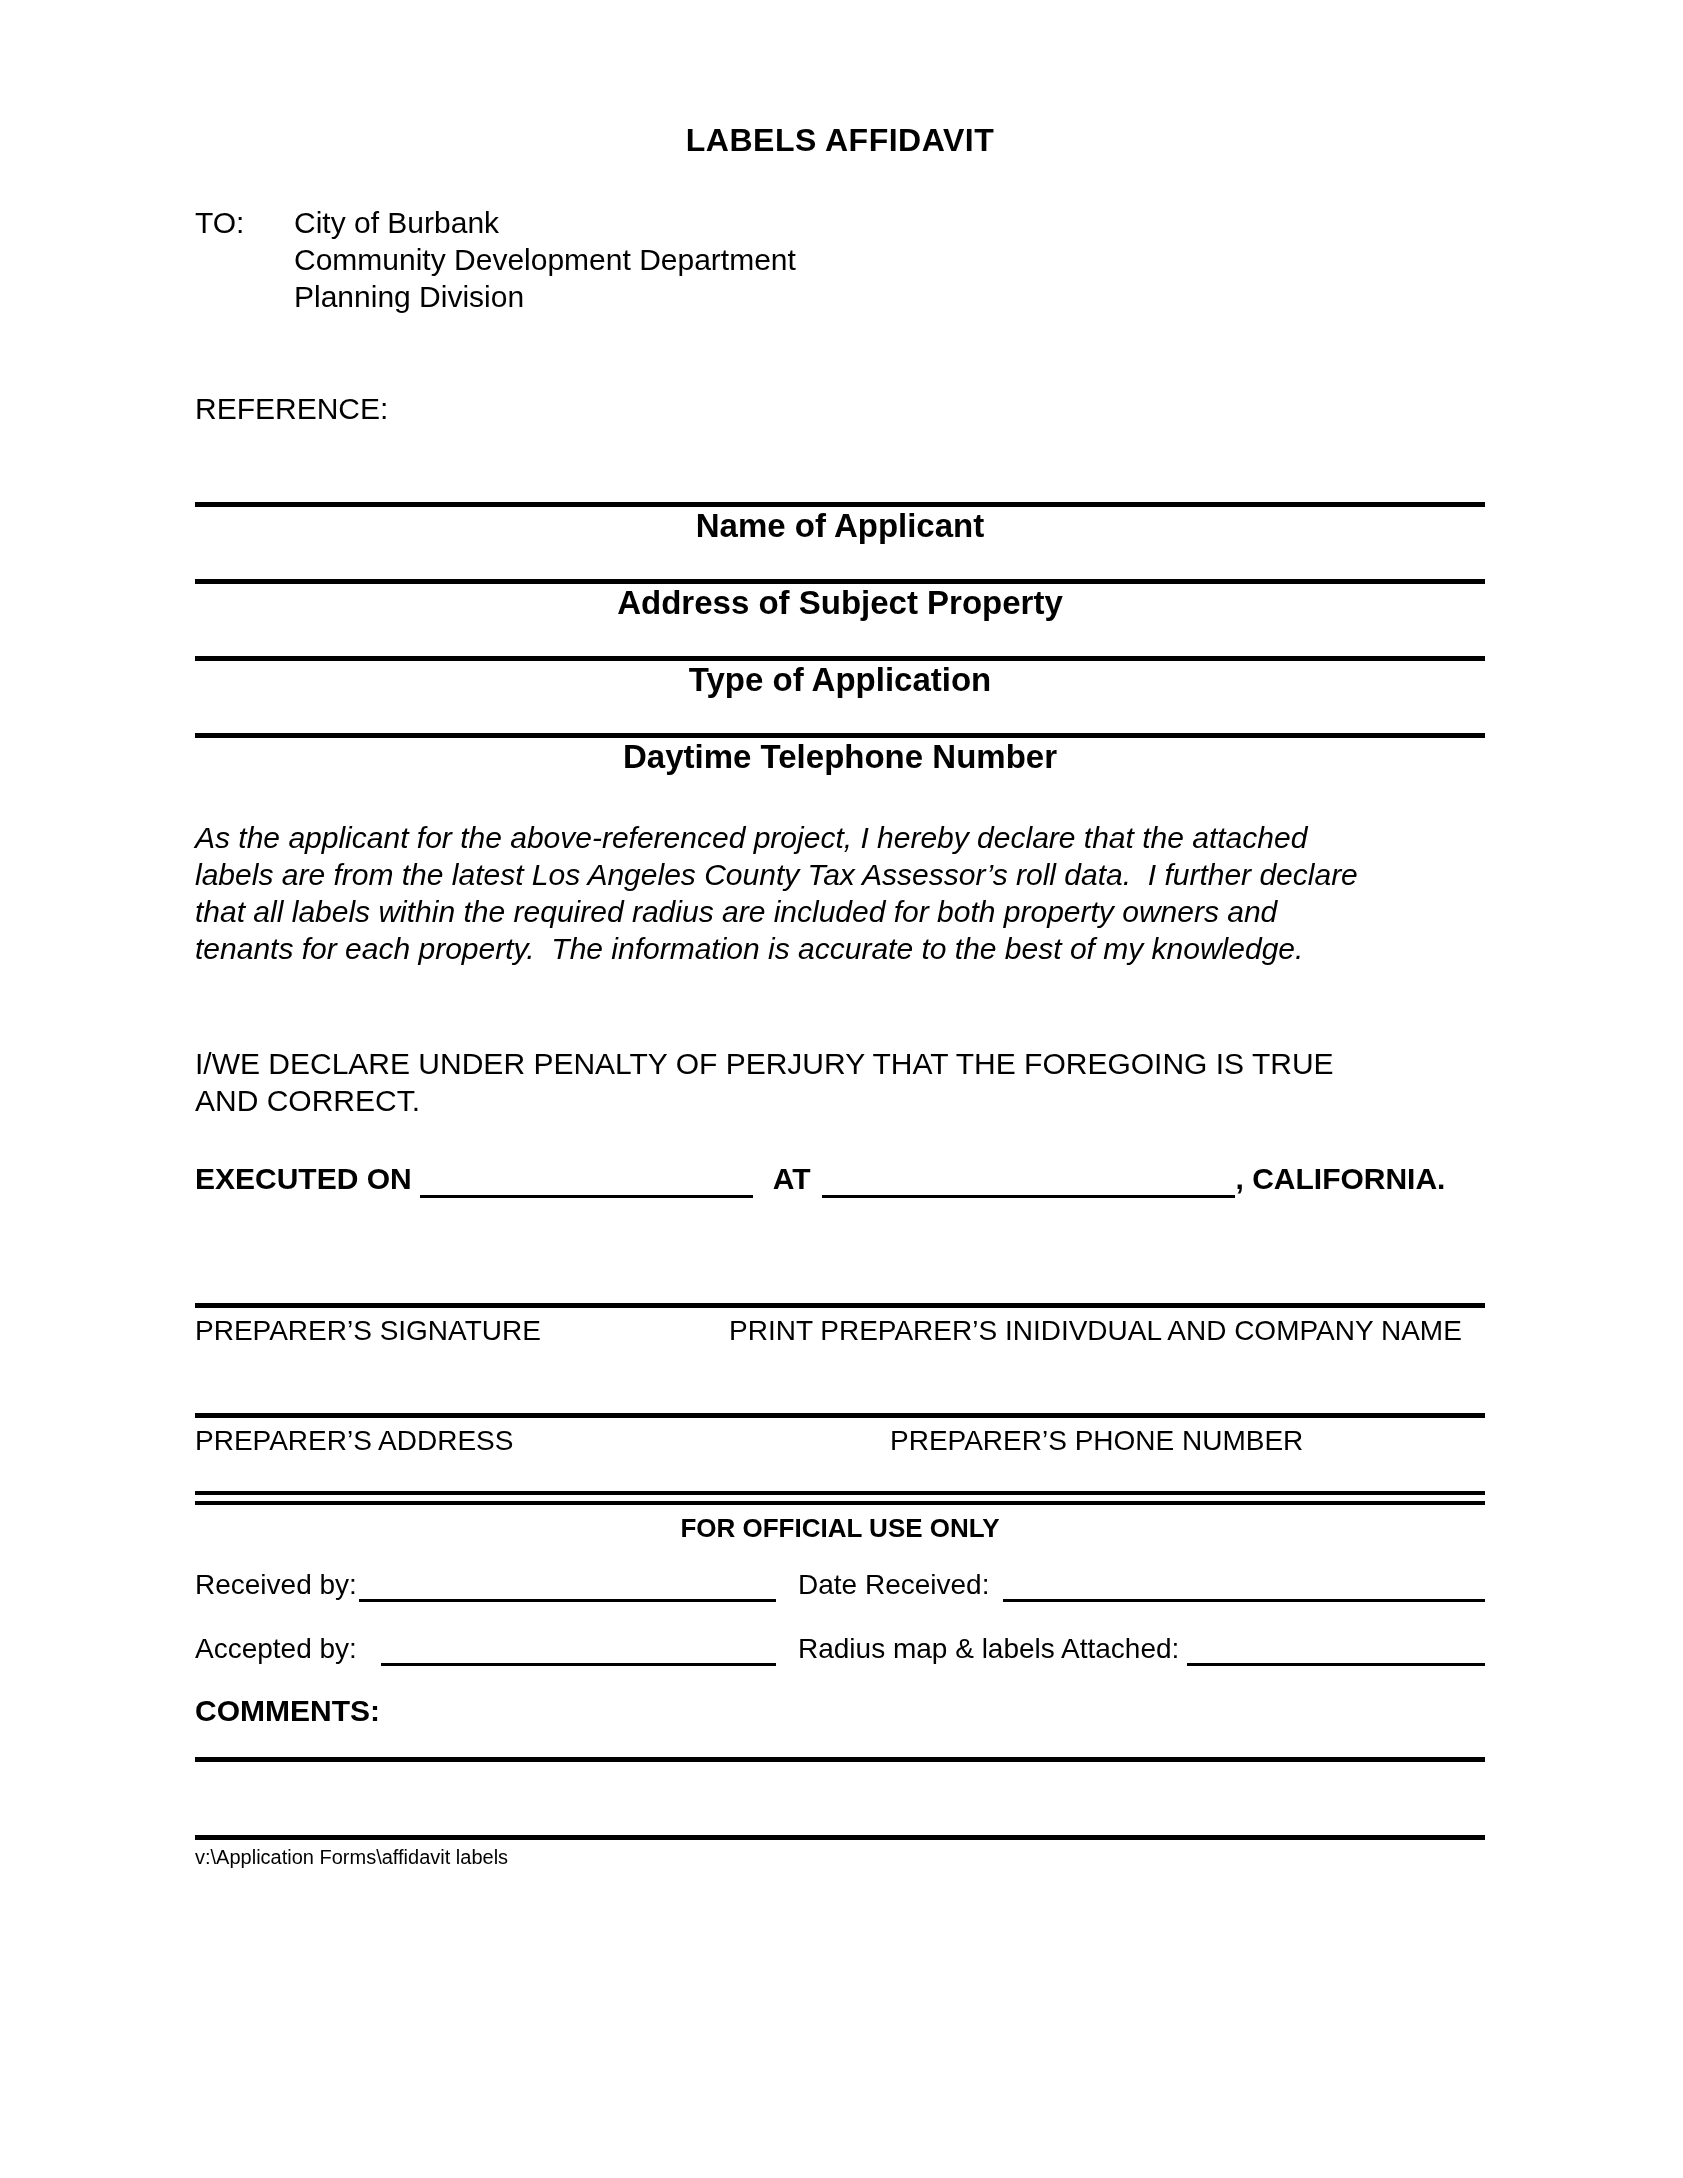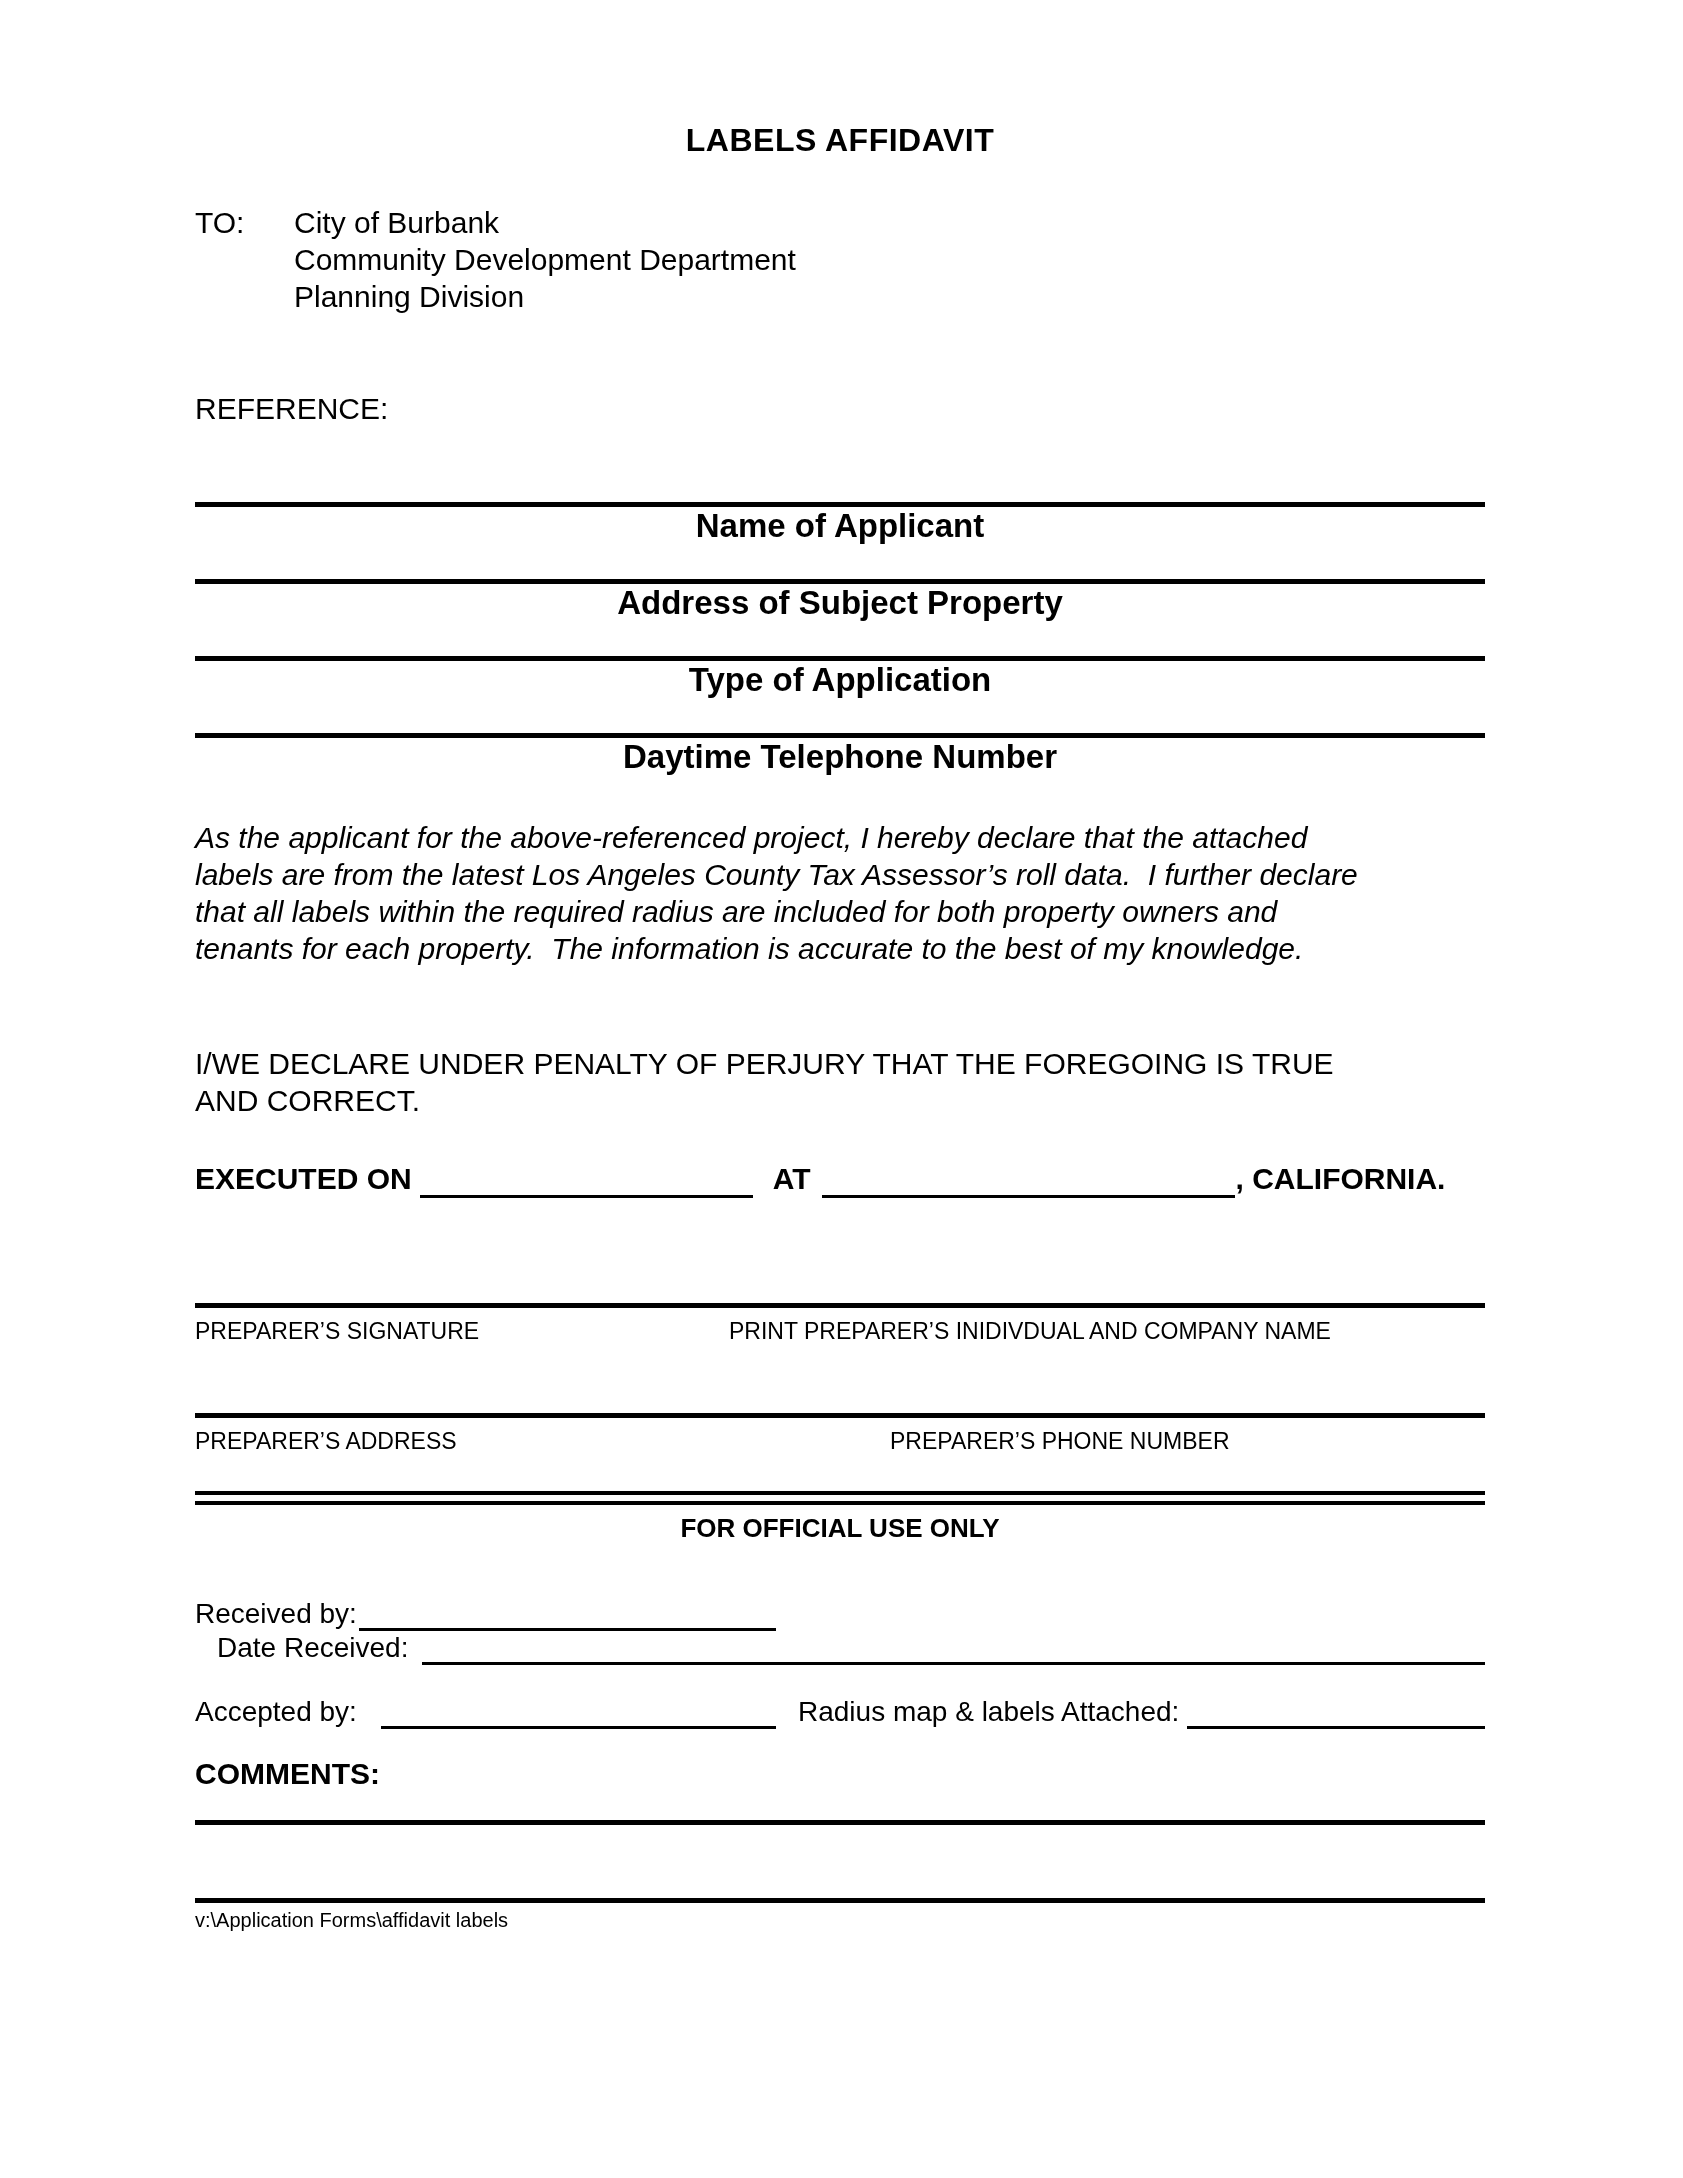--- a/index.html
+++ b/index.html
@@ -74,41 +74,41 @@
   .blank-date { width: 333px; margin-left: 8px; }
   .at-word { margin-left: 20px; }
   .blank-city { width: 413px; margin-left: 12px; }
   .rule { height: 5px; background: #000; }
   .sig-rule-1 { margin-top: 105px; }
   .sig-rule-2 { margin-top: 67px; }
   .sig-labels {
     position: relative;
     margin-top: 8px;
     height: 30px;
-    font-size: 23px;
+    font-size: 28px;
     line-height: 30px;
   }
   .pos-print { position: absolute; left: 534px; top: 0; }
   .pos-phone { position: absolute; left: 695px; top: 0; }
   .double-rule { margin-top: 35px; }
   .double-rule .bar { height: 4px; background: #000; }
   .double-rule .bar + .bar { margin-top: 6px; }
   .official-heading {
     margin-top: 6px;
     text-align: center;
     font-weight: bold;
     font-size: 26px;
     line-height: 34px;
   }
   .office-row {
     display: flex;
     font-size: 28px;
     line-height: 34px;
   }
-  .row-received { margin-top: 52px; flex-direction: column; }
+  .row-received { margin-top: 23px; }
   .row-accepted { margin-top: 30px; }
   .cell-left {
     width: 581px;
     display: flex;
     align-items: flex-end;
   }
   .cell-right {
     flex: 1;
     margin-left: 22px;
     display: flex;

